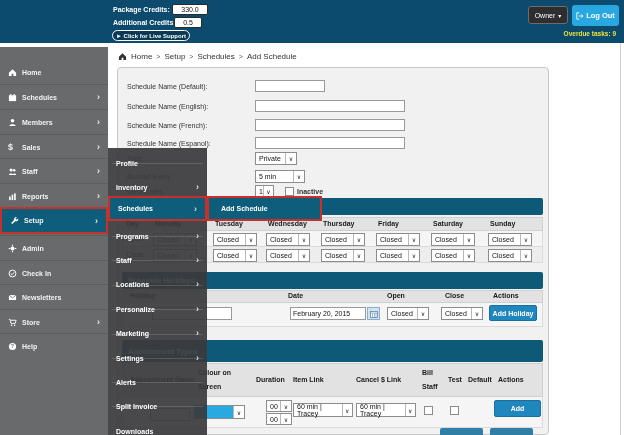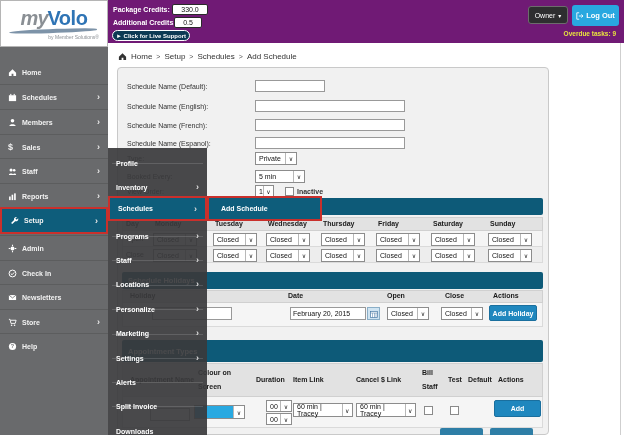--- a/index.html
+++ b/index.html
@@ -1,20 +1,20 @@
 <!DOCTYPE html>
 <html><head>
 <meta charset="utf-8">
 <style>
   *{margin:0;padding:0;box-sizing:border-box}
   body{font-family:"Liberation Sans",sans-serif;background:#fff}
   #screen{position:relative;width:624px;height:435px;background:#fff;overflow:hidden}
 
   
-  #topbar{position:absolute;left:0;top:0;width:624px;height:43px;background:#701a75;z-index:10}
+  #topbar{position:absolute;left:0;top:0;width:624px;height:43px;background:#0c4a6e;z-index:10}
   #logobox{position:absolute;left:0;top:0;width:108px;height:47px;background:#fff;border:1px solid #b5b5b5;z-index:12;text-align:center}
   .logo-my{font-style:italic;font-weight:bold;font-size:20px;color:#8a8f94;letter-spacing:-1px}
   .logo-volo{font-weight:bold;font-size:20px;color:#2e74b5;letter-spacing:-0.5px}
   .logo-swoosh{position:absolute;left:8px;top:28px;width:88px;height:4px;background:#7d93a8;border-radius:50%/60% 40% 50% 50%;transform:rotate(-2deg)}
   .logo-tag{position:absolute;right:8px;top:33px;font-size:5px;color:#8a8f94}
   .tb-lbl{position:absolute;color:#fff;font-size:7px;font-weight:bold}
   .tb-inp{position:absolute;background:#fff;border:1px solid #2a2a2a;border-radius:2px;height:11px;font-size:7px;color:#111;display:flex;align-items:center;justify-content:center}
   #livesupport{position:absolute;left:112px;top:30px;width:78px;height:11px;background:#0c3a54;border:1px solid #fff;border-radius:6px;color:#fff;font-size:6px;font-weight:bold;display:flex;align-items:center;justify-content:center}
   #ownerbtn{position:absolute;left:528px;top:6px;width:40px;height:18px;background:#2e2e30;border:1px solid #6c6c6c;border-radius:3px;color:#fff;font-size:7px;display:flex;align-items:center;justify-content:center;gap:3px}
   #ownerbtn .caret::after{content:"▾";font-size:6px}
@@ -85,27 +85,20 @@
     </div>
     <div id="logoutbtn">
       <svg viewBox="0 0 10 10" width="8" height="8">
           <path d="M4 1H1v8h3M3.5 5h5M6.8 3l2 2-2 2" stroke="#fff" stroke-width="1.1" fill="none"></path>
         </svg>
       <span>Log Out</span>
     </div>
     <span id="overdue">Overdue tasks: 9</span>
   </div>
 
-  <div id="logobox">
-    <div style="margin-top:6px">
-      <span class="logo-my">my</span><span class="logo-volo">Volo</span>
-    </div>
-    <div class="logo-swoosh"></div>
-    <div class="logo-tag">by Member Solutions®</div>
-  </div>
 
   <div id="sidebar">
     <div class="sbitem" style="top:13px">
       <span class="sbic">
           <svg viewBox="0 0 10 10" fill="#fff">
             <path d="M1 5.2 5 1.5l4 3.7V9H6V6.5H4V9H1z"></path>
           </svg>
         </span>
       <span>Home</span>
     </div>

